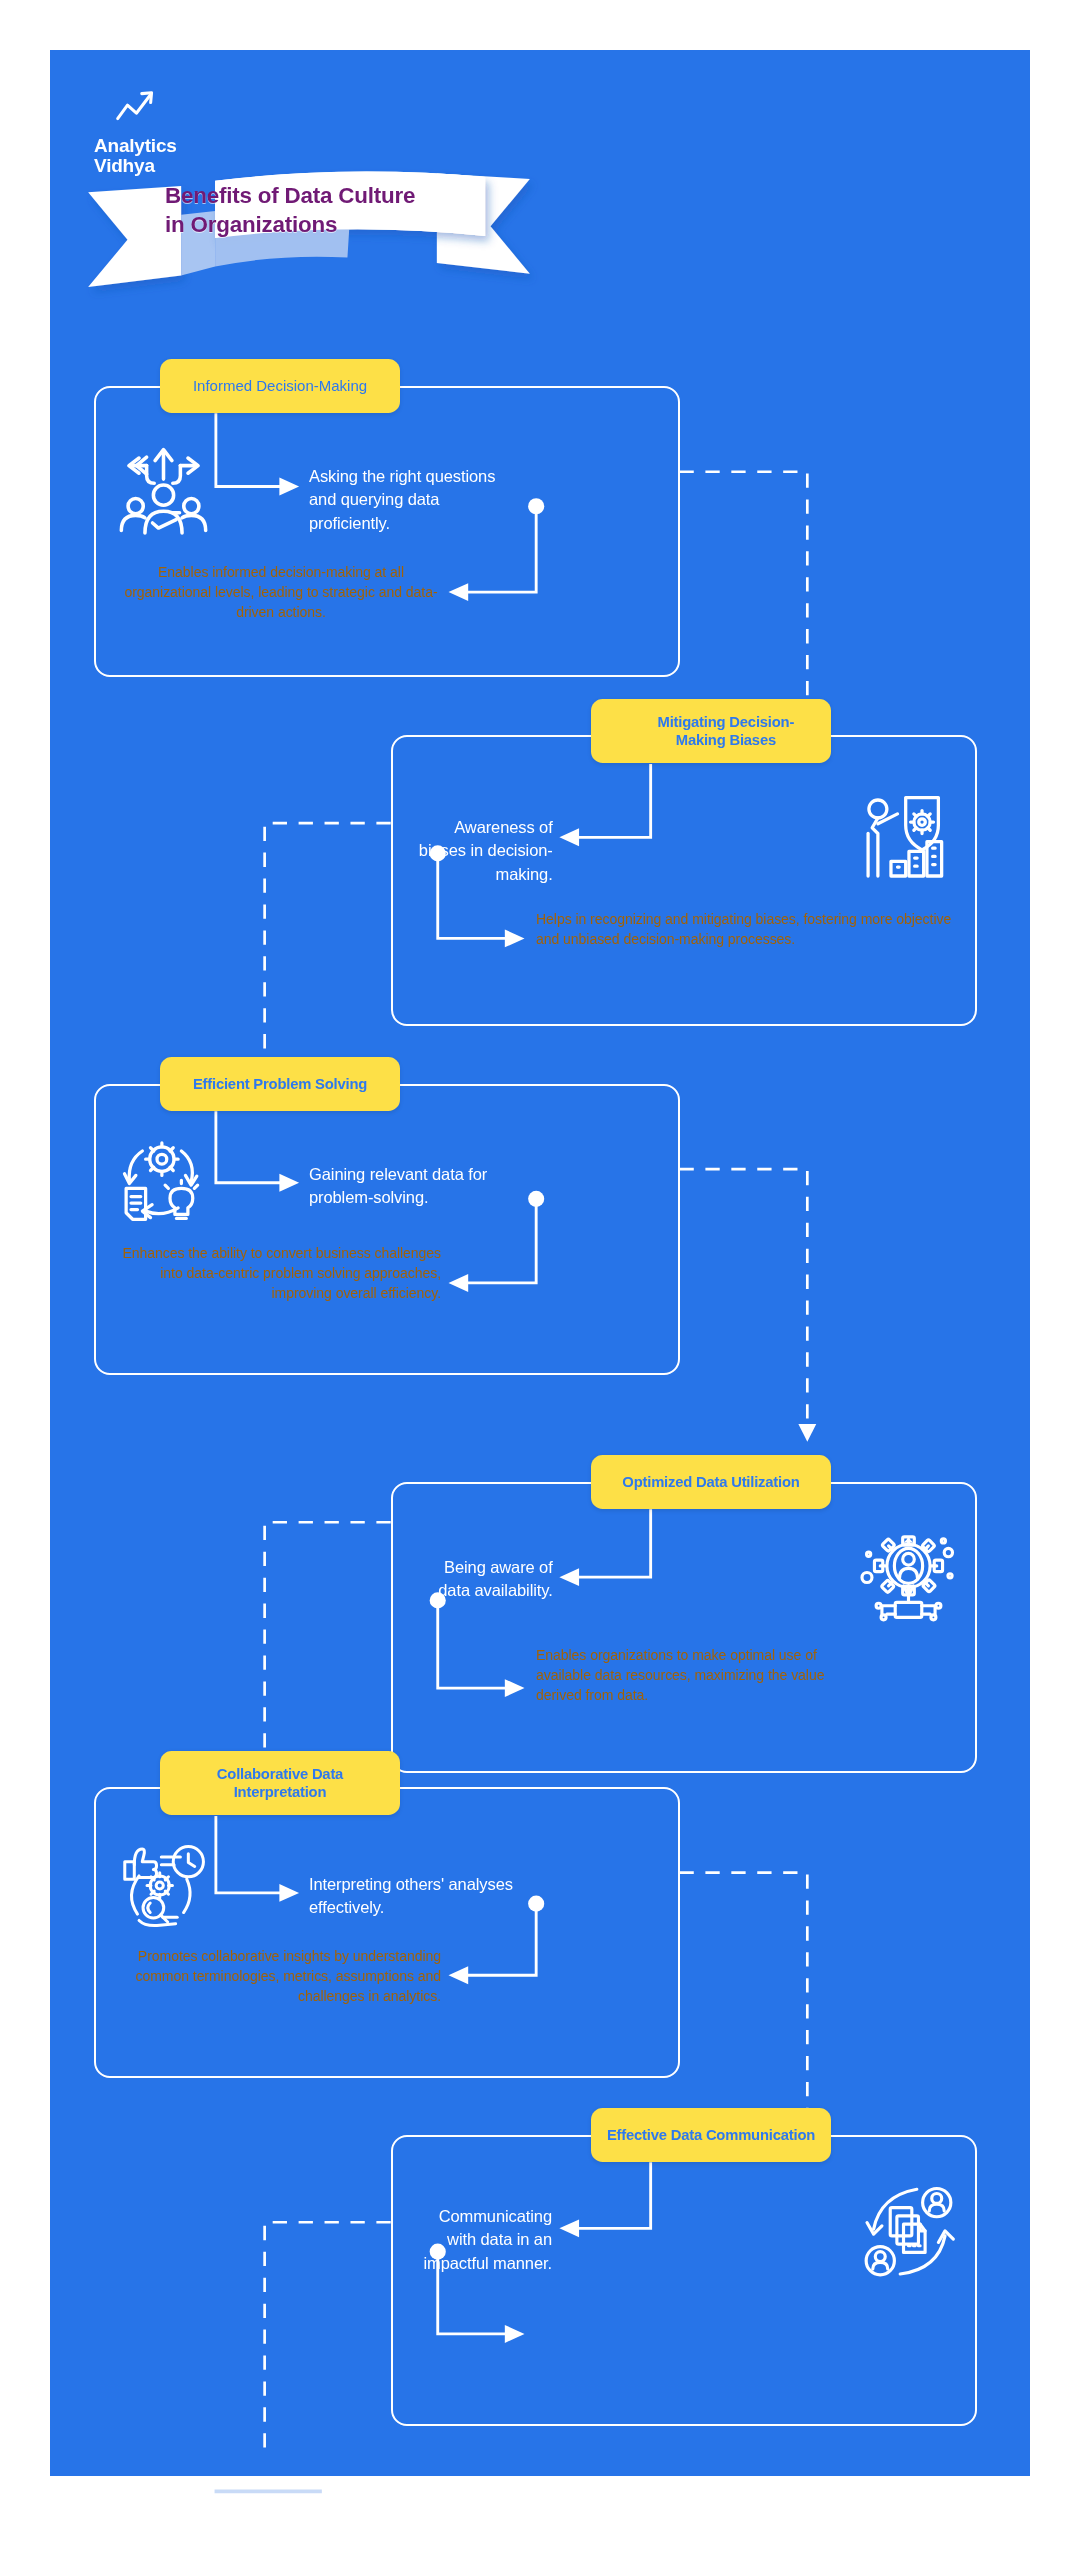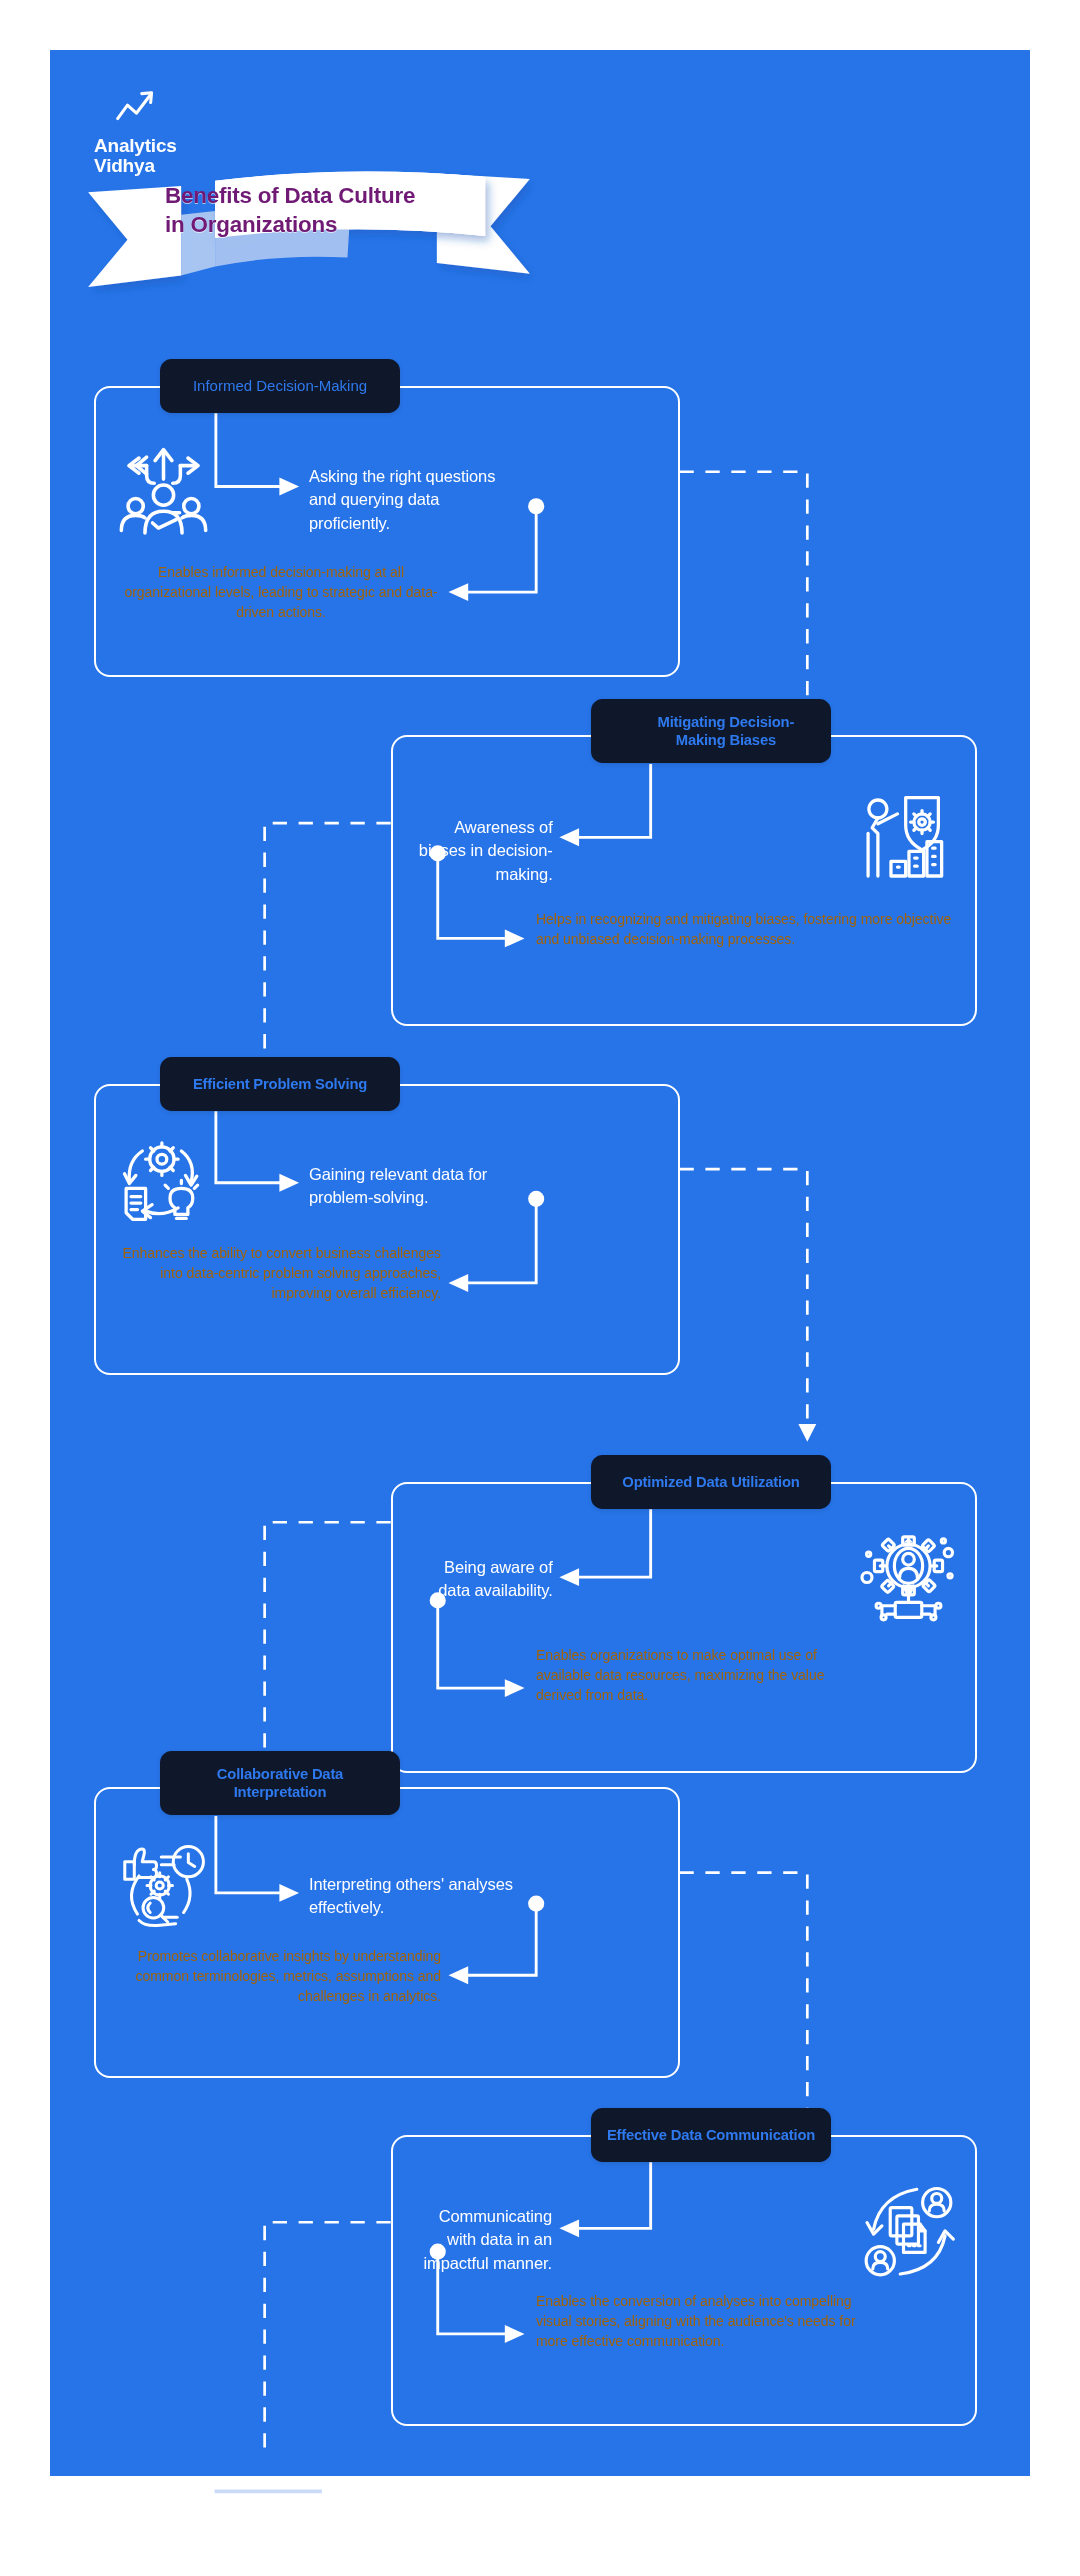--- a/index.html
+++ b/index.html
@@ -30,21 +30,21 @@
 
   
   .card{
     position:absolute; border:2.7px solid #ffffff; border-radius:16px;
   }
   
   .chip-cut{
     position:absolute; top:-2.7px; height:2.7px; background:#2774E8; z-index:2;
   }
   .chip{
-    position:absolute; background:#0f172a; border-radius:11.6px;
+    position:absolute; background:#fde047; border-radius:11.6px;
     color:#2E79EE; text-align:center; z-index:3;
     box-shadow:0 1.8px 4.5px rgba(0,0,0,.10);
     display:flex; align-items:center; justify-content:center;
     padding:0 14.3px;
   }
   .chip span{ display:block; line-height:1.25; font-size:14.8px; font-weight:bold; letter-spacing:-0.2px; }
   .chip.light span{ font-weight:500; font-size:15px; letter-spacing:0px; }
 
   .icon-wrap{ position:absolute; }
   .headline{
@@ -465,17 +465,16 @@
     <div class="headline" style="left:16px; top:68px; width:143px; text-align:right;">Communicating with data in an impactful manner.</div>
 
     <svg style="position:absolute; left:0; top:0;" width="586" height="291" viewBox="0 0 655 325">
       <circle cx="50" cy="128" r="9" fill="#FFFFFF"></circle>
       <g fill="none" stroke="#FFFFFF" stroke-width="3.2">
         <path d="M50 136 L50 220 L128 220"></path>
       </g>
       <path d="M147 220 L125 210 L125 230 Z" fill="#FFFFFF"></path>
     </svg>
 
-    <div class="desc" style="left:143px; top:154px; width:329px; text-align:left;">Enables the conversion of analyses into compelling visual stories, aligning with the audience's needs for more effective communication.</div>
   </div>
 
 </div>
 
 
 </body></html>

